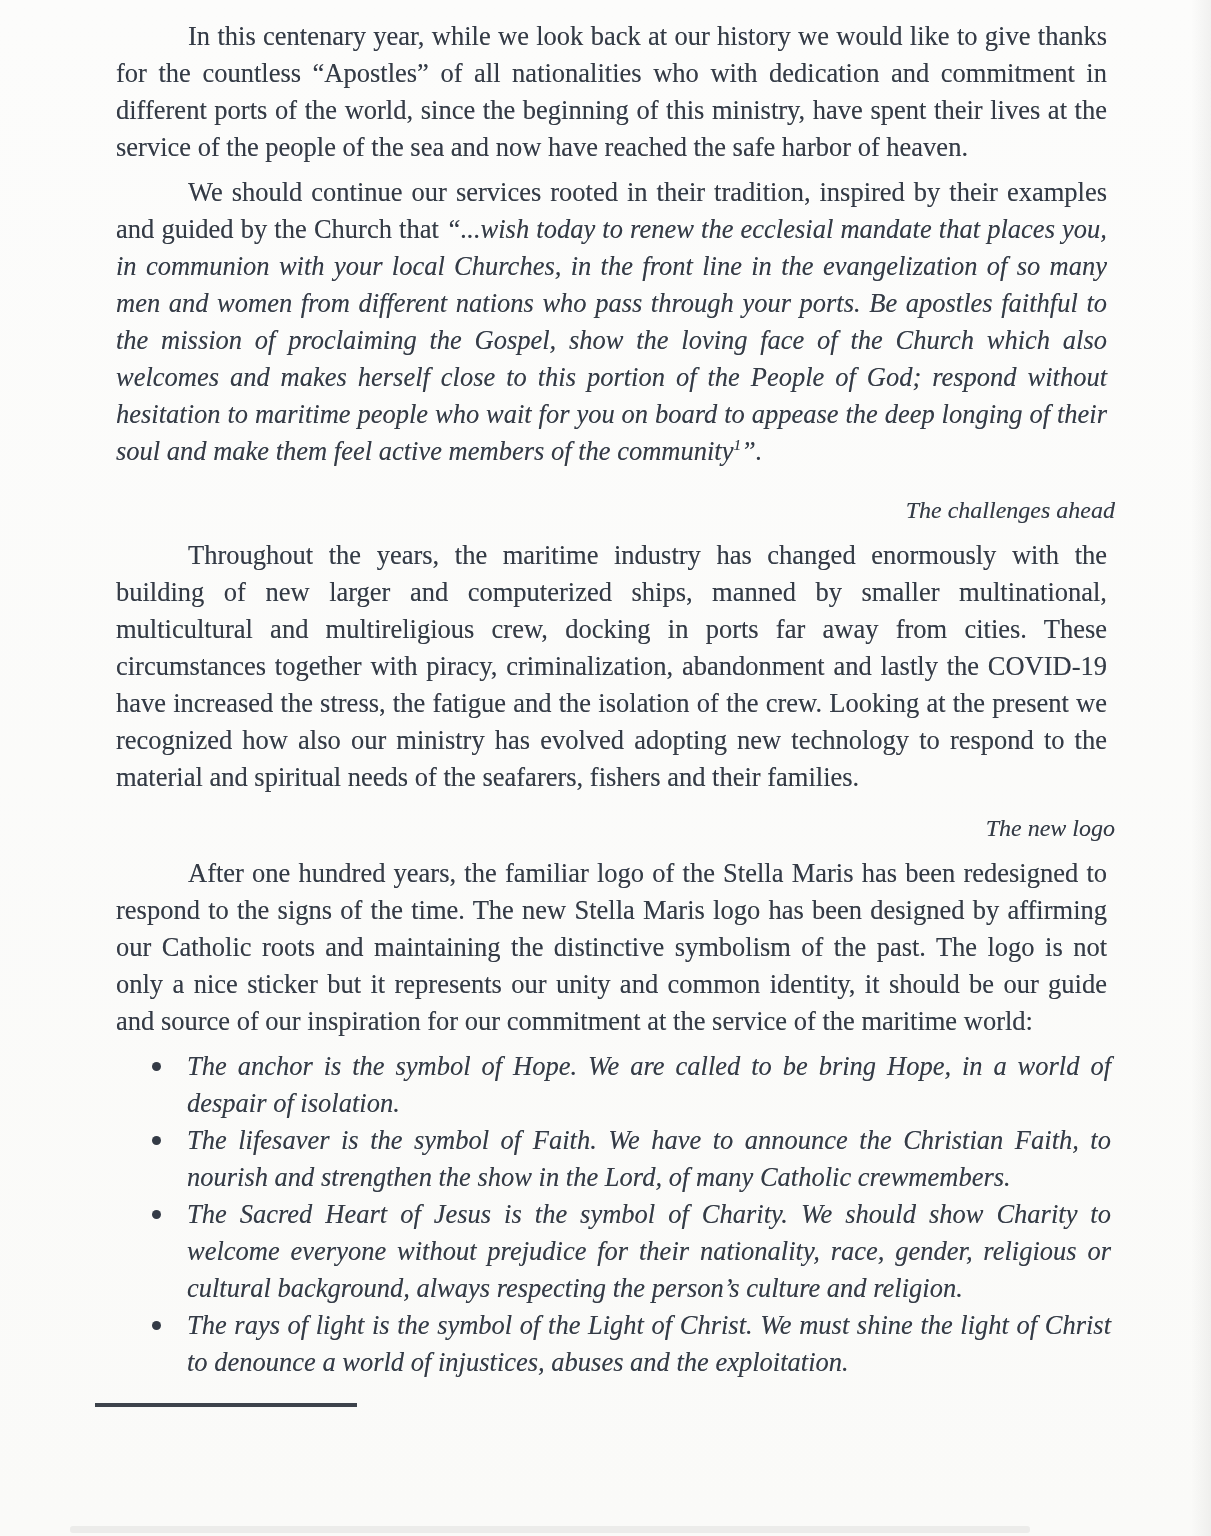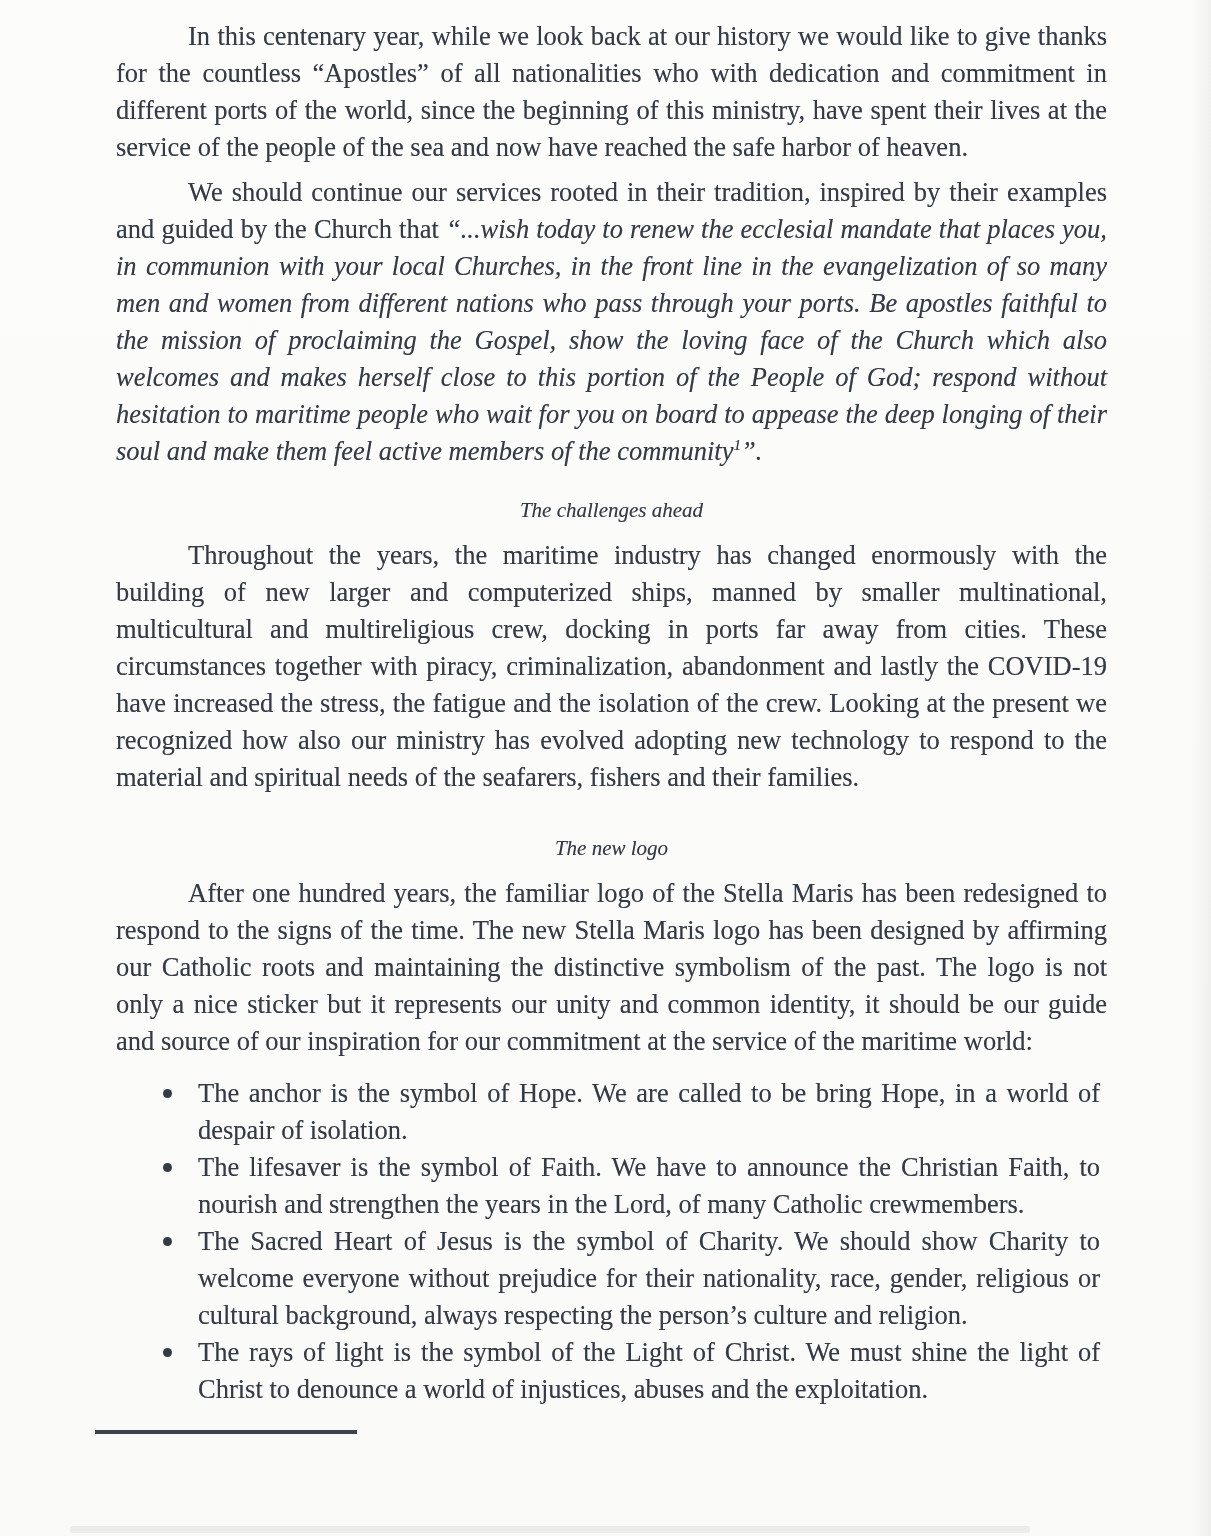--- a/index.html
+++ b/index.html
@@ -28,30 +28,31 @@
   .indent { text-indent: 72px; }
   .quote-italic { font-style: italic; }
   sup.fnref {
     font-size: 0.58em;
     vertical-align: super;
     line-height: 0;
     font-style: italic;
   }
   h3.sec-head {
     margin: 22px 0 0 0;
-    font-size: 21px;
+    font-size: 24px;
     font-weight: normal;
     font-style: italic;
-    text-align: center;
+    text-align: right;
     line-height: 37px;
   }
-  h3.sec-head.second { margin-top: 34px; }
+  h3.sec-head.second { margin-top: 14px; }
   ul.symbol-list {
-    margin: 15px; padding: 0 0 0 75px;
+    margin: 4px; padding: 0 0 0 75px;
     list-style: none;
+    font-style: italic;
   }
   ul.symbol-list li { position: relative; }
   .bullet-dot {
     position: absolute;
     left: -35px; top: 14px;
     width: 9px; height: 9px;
     border-radius: 50%;
     background: #343b46;
   }
   .footnote-block {
@@ -101,21 +102,21 @@
 
     <p class="indent"><span>Throughout the years, the maritime industry has changed enormously with the building of new larger and computerized ships, manned by smaller multinational, multicultural and multireligious crew, docking in ports far away from cities. These circumstances together with piracy, criminalization, abandonment and lastly the COVID-19 have increased the stress, the fatigue and the isolation of the crew. Looking at the present we recognized how also our ministry has evolved adopting new technology to respond to the material and spiritual needs of the seafarers, fishers and their families.</span></p>
 
 
     <h3 class="sec-head second">The new logo</h3>
 
     <p class="indent"><span>After one hundred years, the familiar logo of the Stella Maris has been redesigned to respond to the signs of the time. The new Stella Maris logo has been designed by affirming our Catholic roots and maintaining the distinctive symbolism of the past. The logo is not only a nice sticker but it represents our unity and common identity, it should be our guide and source of our inspiration for our commitment at the service of the maritime world:</span></p>
 
     <ul class="symbol-list">
       <li><span class="bullet-dot"></span><span>The anchor is the symbol of Hope. We are called to be bring Hope, in a world of despair of isolation.</span></li>
-      <li><span class="bullet-dot"></span><span>The lifesaver is the symbol of Faith. We have to announce the Christian Faith, to nourish and strengthen the years in the Lord, of many Catholic crewmembers.</span></li>
+      <li><span class="bullet-dot"></span><span>The lifesaver is the symbol of Faith. We have to announce the Christian Faith, to nourish and strengthen the show in the Lord, of many Catholic crewmembers.</span></li>
       <li><span class="bullet-dot"></span><span>The Sacred Heart of Jesus is the symbol of Charity. We should show Charity to welcome everyone without prejudice for their nationality, race, gender, religious or cultural background, always respecting the person’s culture and religion.</span></li>
       <li><span class="bullet-dot"></span><span>The rays of light is the symbol of the Light of Christ. We must shine the light of Christ to denounce a world of injustices, abuses and the exploitation.</span></li>
     </ul>
 
     <div class="footnote-block">
       <div class="footnote-rule"></div>
     </div>
 
   </div>
 

